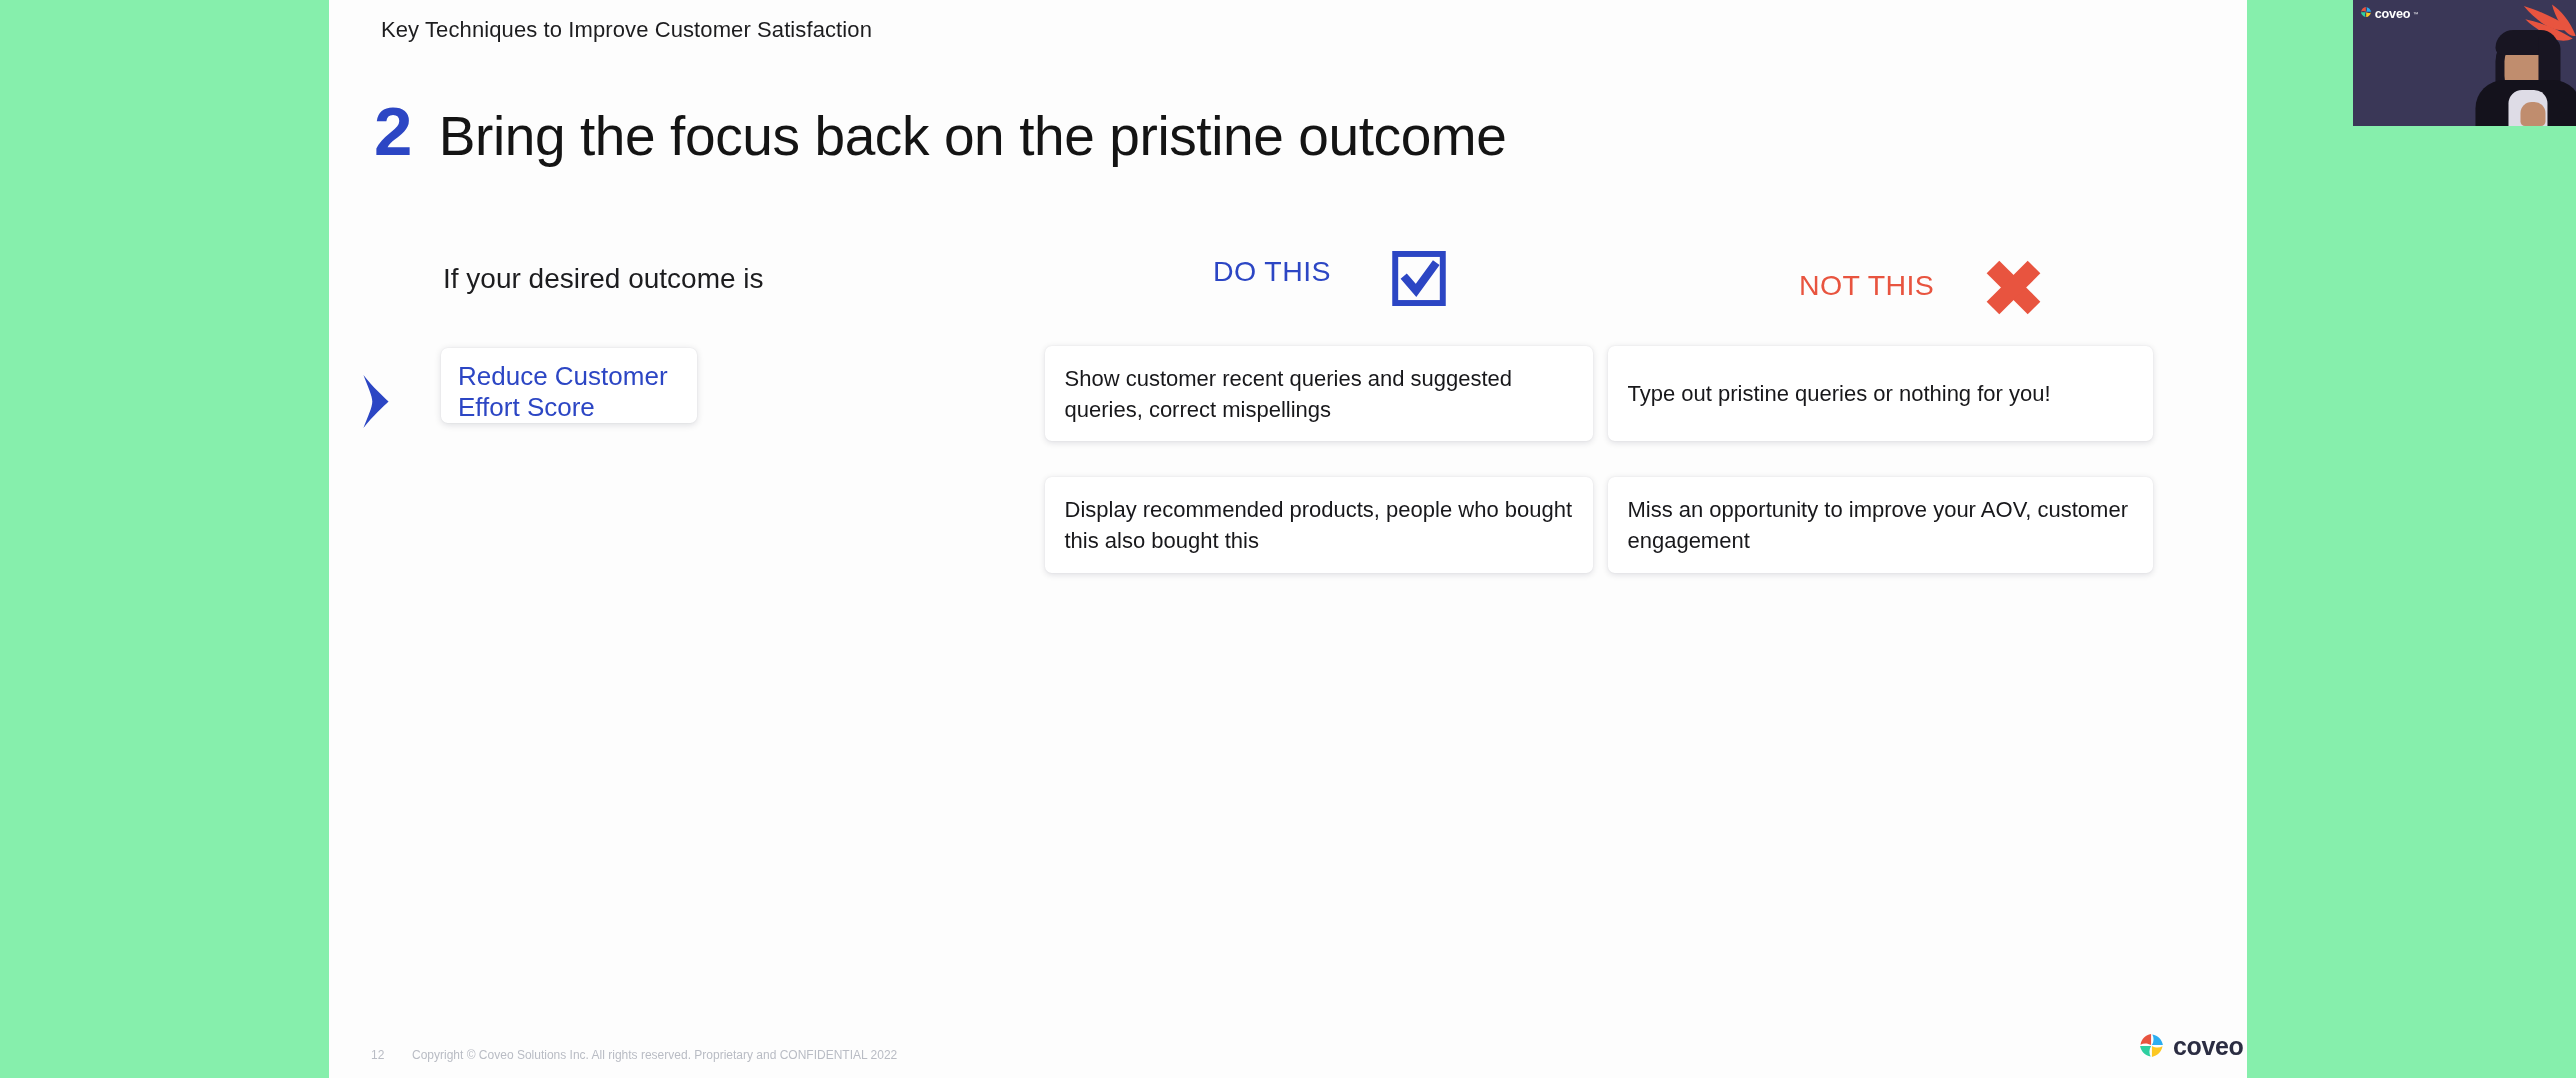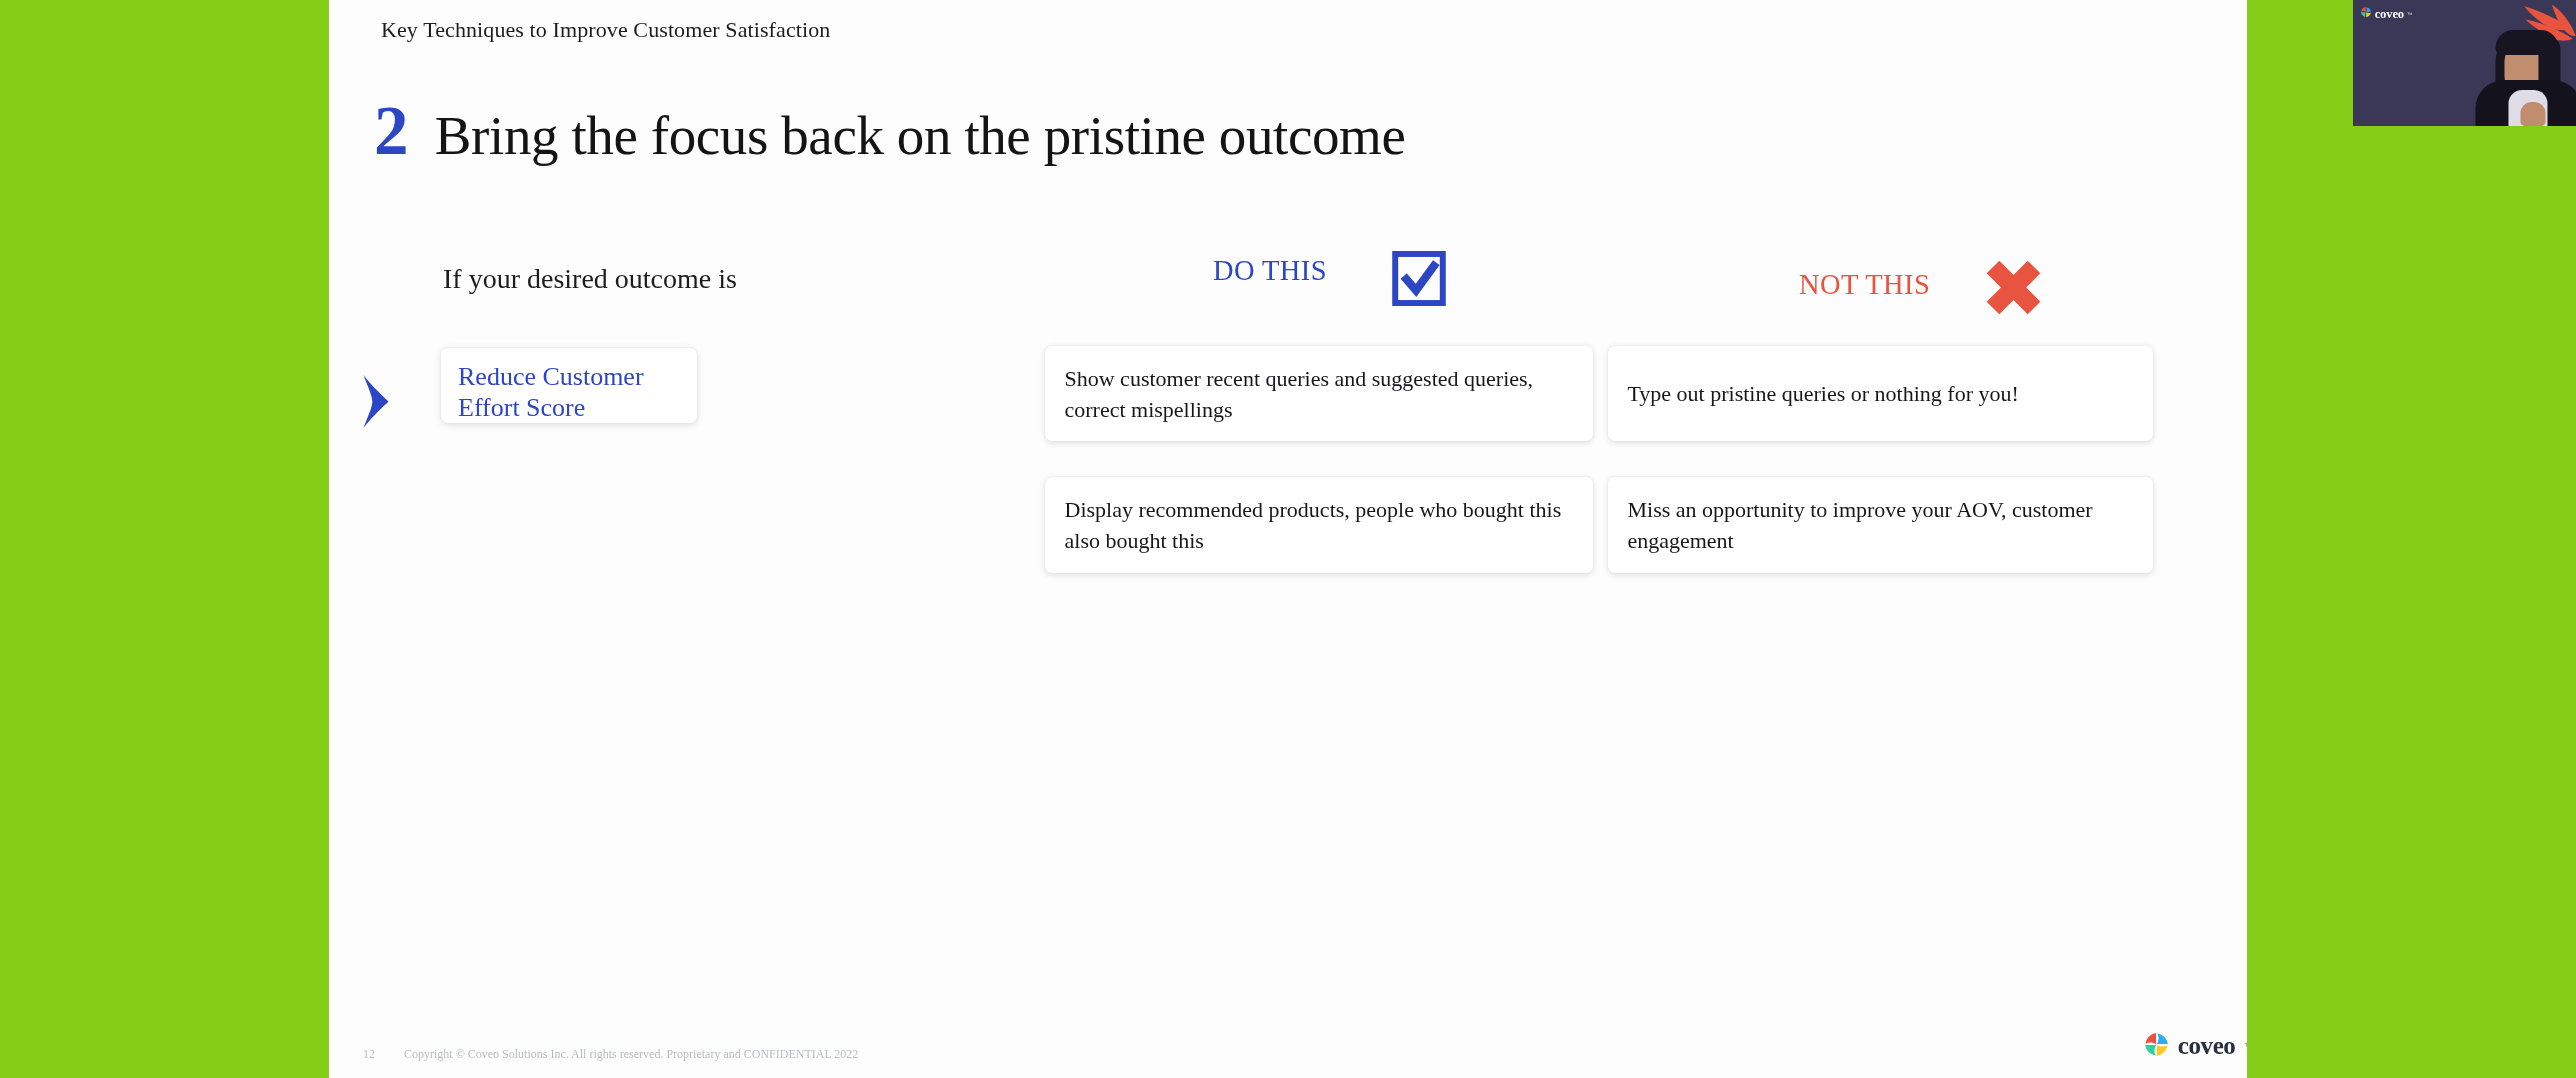--- a/index.html
+++ b/index.html
@@ -13,22 +13,21 @@
   }
   body {
     font-family: "Liberation Sans", sans-serif;
     position: relative;
   }
 
   
   #stage {
     position: absolute;
     inset: 0;
-    background: #84cc16;
-    font-family: Liberation Serif, serif;
+    background: #86efac;
   }
 
   
   #slide {
     position: absolute;
     left: 329px;
     top: 0px;
     width: 1918px;
     height: 1078px;
     background: #fdfdfd;
@@ -179,21 +178,21 @@
   }
   .card-text {
     font-size: 22px;
     line-height: 1.42;
     color: #18181b;
   }
 
   
   #footer {
     position: absolute;
-    left: 8px;
+    left: 16px;
     bottom: 0;
     width: 100%;
     height: 52px;
     padding-left: 38px;
   }
   #page-number {
     position: absolute;
     left: 26px;
     bottom: 16.5px;
     font-size: 12px;

